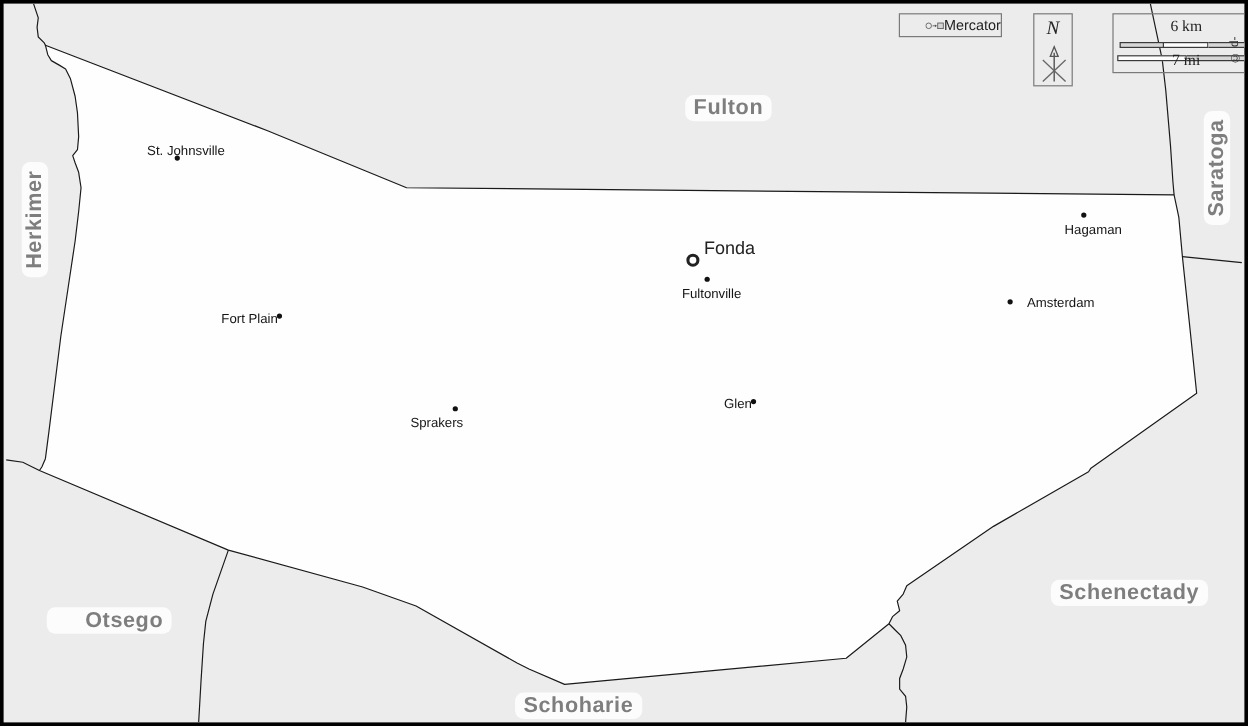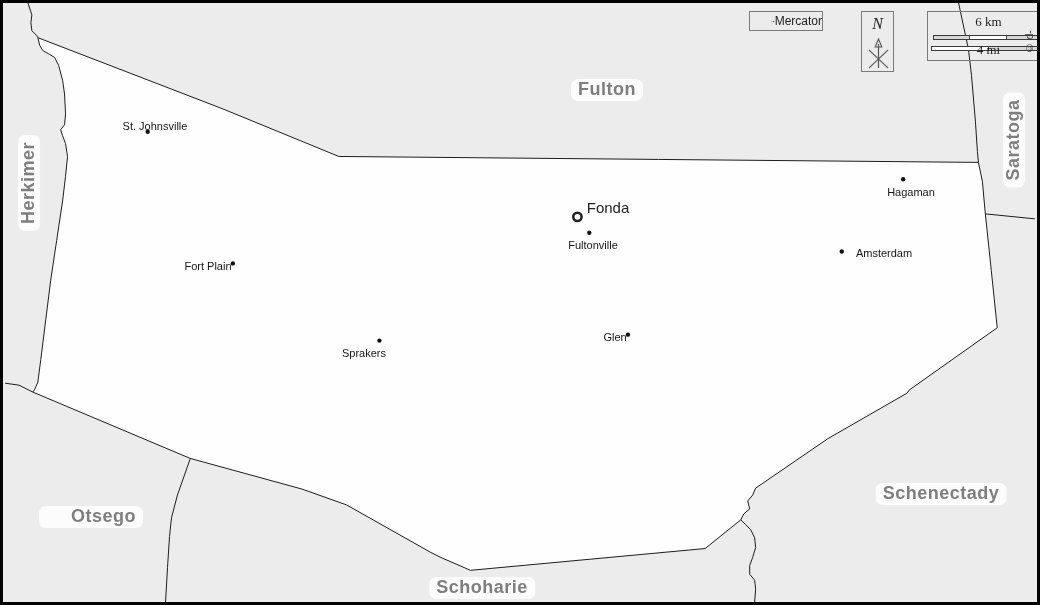--- a/index.html
+++ b/index.html
@@ -34,21 +34,21 @@
     transform:translate(-50%,-50%) rotate(-90deg);
   }
   .seat-label{font-size:15px;color:#222;}
   .legend-box{
     position:absolute;
     box-sizing:border-box;
     border:1px solid #7a7a7a;
     background:transparent;
   }
   .mercator-box{
-    left:746px;top:8px;width:74px;height:20px;
+    left:746px;top:8px;width:86px;height:20px;
     display:flex;align-items:center;gap:0;
     padding-left:21px;
     font-size:12px;color:#222;
   }
   .compass-box{left:858px;top:8px;width:33px;height:61px;}
   .compass-n{
     position:absolute;left:50%;top:3px;transform:translateX(-50%);
     font-family:"Liberation Serif", serif;
     font-style:italic;font-size:16px;color:#222;
   }
@@ -152,18 +152,18 @@
     <span class="scale-text scale-km-text">6 km</span>
     <div class="bar bar-km">
       <span class="seg-gray"></span>
         <span class="seg-white"></span>
         <span class="seg-gray"></span>
     </div>
     <div class="bar bar-mi">
       <span class="seg-white"></span>
         <span class="seg-gray"></span>
     </div>
-    <span class="scale-text scale-mi-text">4 mi</span>
+    <span class="scale-text scale-mi-text">7 mi</span>
   </div>
 
   <div class="copyright">© d-maps.com</div>
 
 </div>
 
 </body></html>

